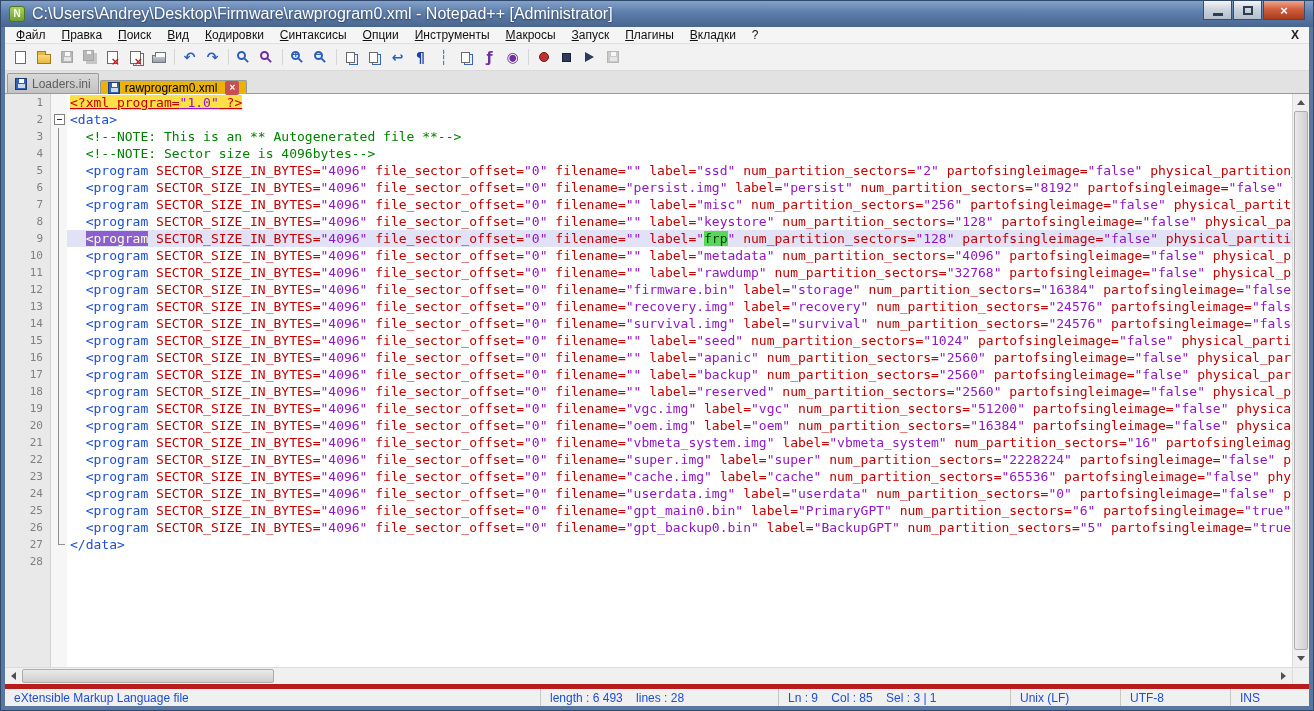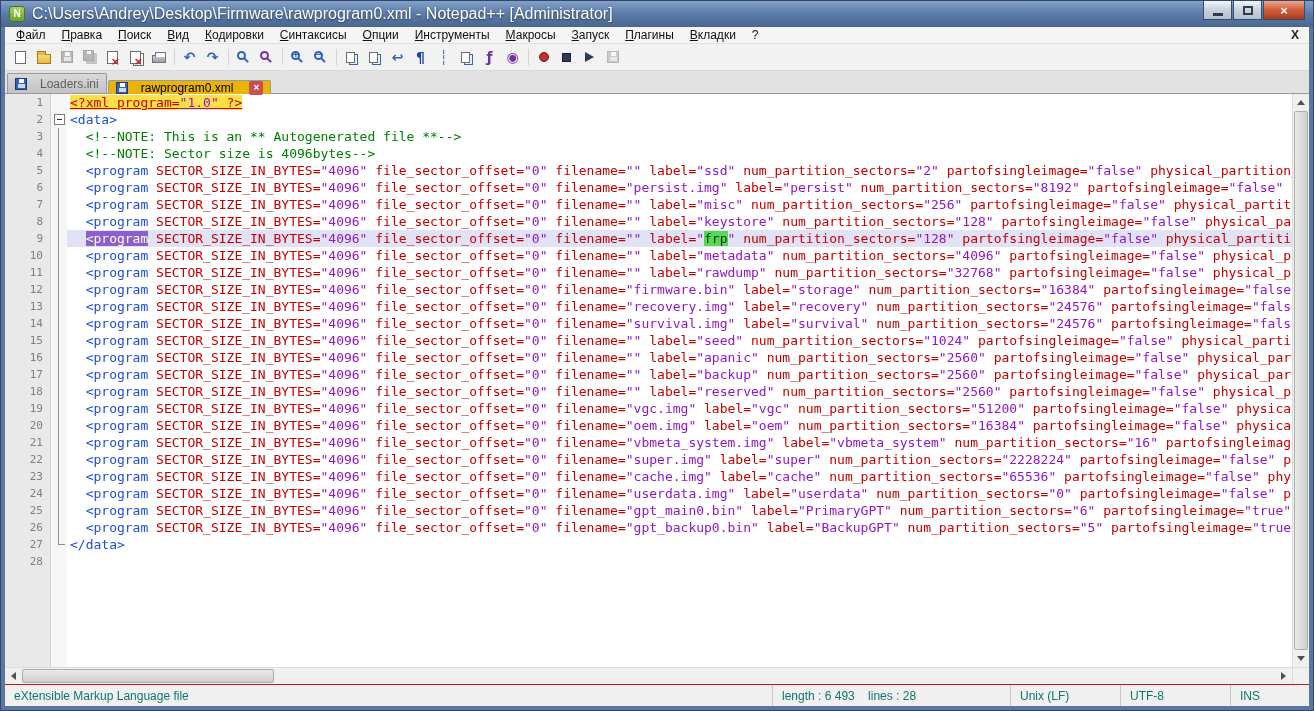--- a/index.html
+++ b/index.html
@@ -75,21 +75,21 @@
   .k-doc2 { width:9px; height:11px; background:#fff; border:1px solid #6b6b6b; box-shadow:3px 2px 0 -1px #e8f0ff,3px 2px 0 0 #3A66B0; margin-right:3px; }
   .k-record { width:10px; height:10px; border-radius:50%; background:#C03030; border:1px solid #701818; }
   .k-stop { width:9px; height:9px; background:#2E3A5C; border:1px solid #1a2238; }
   .k-play { width:0; height:0; border-left:9px solid #2E3A5C; border-top:5px solid transparent; border-bottom:5px solid transparent; }
   .k-ffwd { font-size:7px; color:#2E3A5C; letter-spacing:-1px; }
   .k-glyph { font-size:14px; }
 
   
   .tabbar { height:23px; flex:none; background:#E2E2E2; display:flex; align-items:flex-end;
             padding-left:2px; border-bottom:1px solid #9a9a9a; }
-  .tab { height:20px; display:flex; align-items:center; gap:13px; padding:0 7px; font-size:12px;
+  .tab { height:20px; display:flex; align-items:center; gap:5px; padding:0 7px; font-size:12px;
          border:1px solid #9a9a9a; border-bottom:none; border-radius:2px 2px 0 0; margin-right:1px;
          background:linear-gradient(#d9d9d9,#c2c2c2); color:#5e5e5e; position:relative; }
   .tab.active { background:#eab308; color:#000; height:14px; margin-bottom:-1px; z-index:2; }
   .tabicon { width:12px; height:12px; flex:none; background:#2f62b8; border:1px solid #1c3d74; position:relative; }
   .tabicon::after { content:""; position:absolute; left:3px; top:0; width:5px; height:4px; background:#fff; }
   .tabicon::before { content:""; position:absolute; left:2px; bottom:1px; width:7px; height:4px; background:#cdd8ee; }
   .tabclose { width:14px; height:14px; margin-left:3px; border-radius:2px; background:#C75050; color:#fff;
               display:flex; align-items:center; justify-content:center; font-size:10px; font-weight:bold; }
 
   
@@ -127,22 +127,22 @@
   .hscroll { flex:1; background:#F0F0F0; border-top:1px solid #DCDCDC; display:flex; align-items:center; }
   .harr { width:17px; height:16px; flex:none; display:flex; align-items:center; justify-content:center; }
   .harr.left::before { content:""; border:4px solid transparent; border-right:5px solid #505050; margin-left:-4px; }
   .harr.right::before { content:""; border:4px solid transparent; border-left:5px solid #505050; margin-right:-4px; }
   .htrack { flex:1; height:16px; position:relative; }
   .hthumb { position:absolute; left:0; top:1px; bottom:1px; width:252px;
             background:linear-gradient(#EAEAEA,#CFCFCF); border:1px solid #ADADAD; border-radius:2px; }
   .scrollcorner { width:17px; flex:none; background:#F0F0F0; border-top:1px solid #DCDCDC; border-left:1px solid #DCDCDC; }
 
   
-  .statusbar { height:22px; flex:none; background:#F0F0F0; border-top:1px solid #b91c1c;
-               display:flex; align-items:stretch; font-size:12px; color:#0f766e; }
+  .statusbar { height:22px; flex:none; background:#F0F0F0; border-top:5px solid #b91c1c;
+               display:flex; align-items:stretch; font-size:12px; color:#1d4ed8; }
   .sb-cell { display:flex; align-items:center; padding:0 9px; border-right:1px solid #C8C8C8;
              white-space:pre; overflow:hidden; }
   .sb-type { flex:1; }
   .sb-len { width:238px; }
   .sb-pos { width:232px; }
   .sb-eol { width:110px; }
   .sb-enc { width:110px; }
   .sb-ins { width:78px; border-right:none; }
 </style>
 </head>
@@ -437,18 +437,19 @@
             </span>
           <span class="harr right"></span>
         </div>
         <div class="scrollcorner"></div>
       </div>
     </div>
 
     <div class="statusbar">
       <span class="sb-cell sb-type">eXtensible Markup Language file</span>
       <span class="sb-cell sb-len">length : 6 493    lines : 28</span>
+      <span class="sb-cell sb-pos">Ln : 9    Col : 85    Sel : 3 | 1</span>
       <span class="sb-cell sb-eol">Unix (LF)</span>
       <span class="sb-cell sb-enc">UTF-8</span>
       <span class="sb-cell sb-ins">INS</span>
     </div>
   </div>
 </div>
 
 </body></html>

